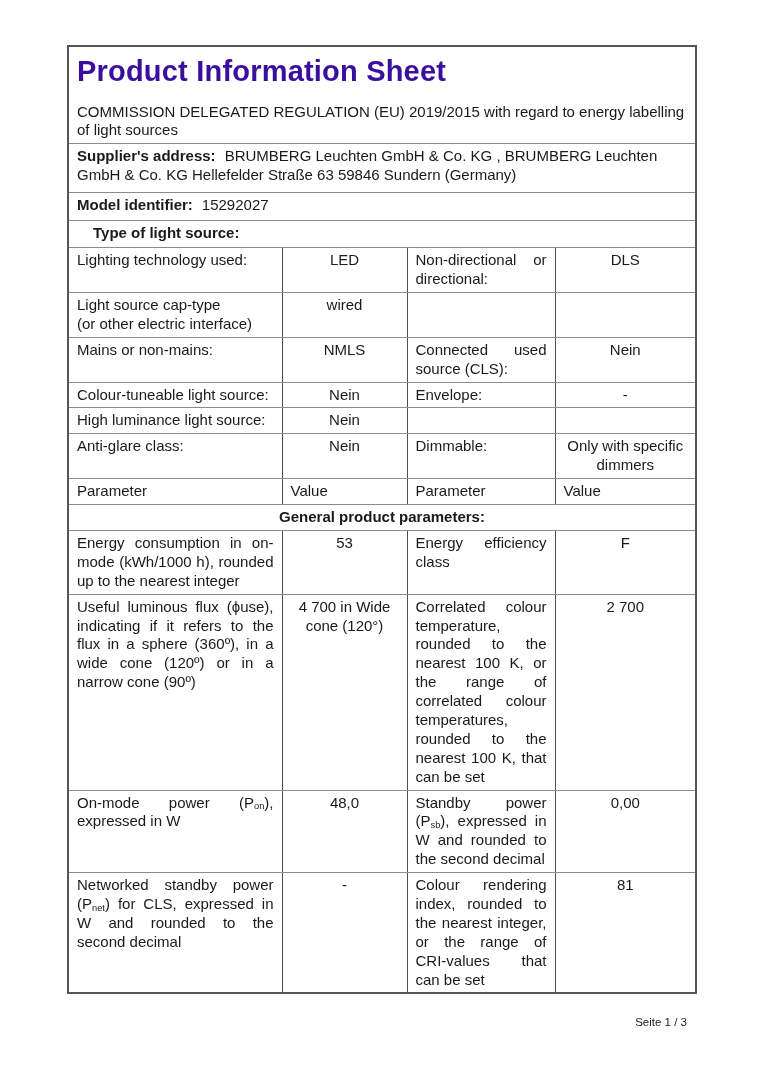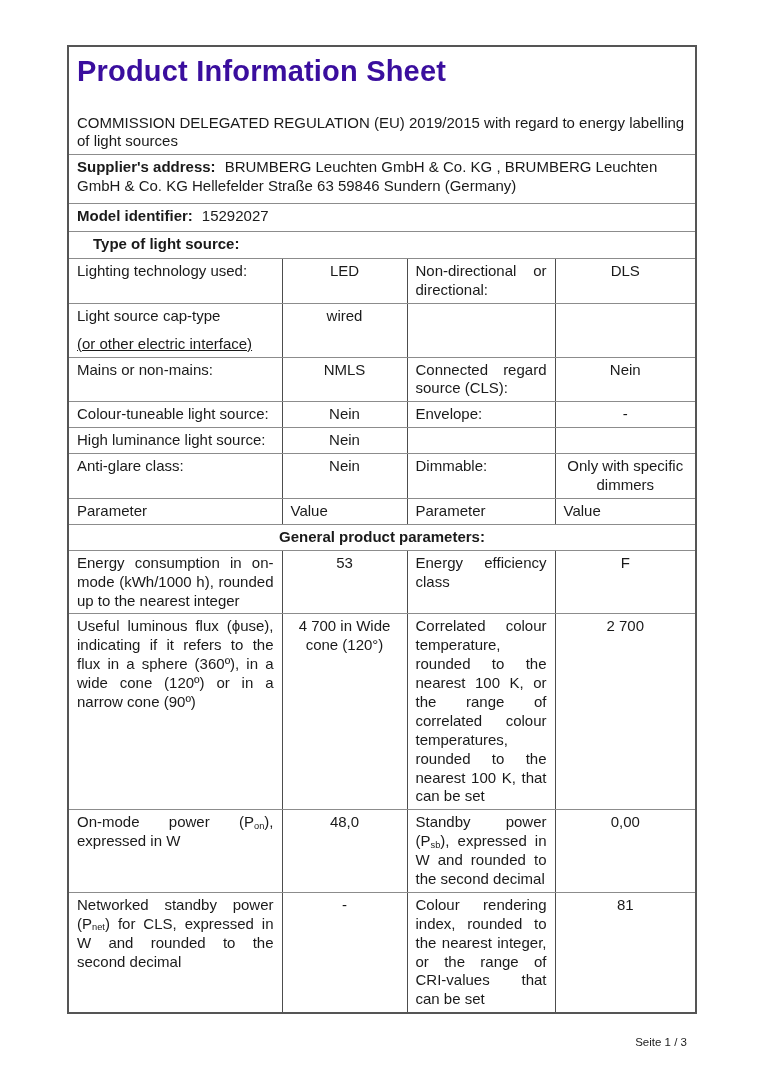--- a/index.html
+++ b/index.html
@@ -24,31 +24,31 @@
     line-height: 1.26;
     border: 1px solid var(--border-v);
     border-top-color: var(--border-h);
     border-bottom-color: var(--border-h);
     overflow: hidden;
   }
   .doc-title {
     color: var(--title-color);
     font-size: 29px;
     font-weight: bold;
-    margin: 3px 0 24px 0;
+    margin: 3px 0 13px 0;
     letter-spacing: 0.2px;
   }
   .regulation { font-size: 15px; line-height: 1.25; }
   .lbl { font-weight: bold; }
   .lbl-val { margin-left: 9px; }
   .sect-left { font-weight: bold; padding-left: 24px; }
   .sect-center { font-weight: bold; text-align: center; }
   .val { text-align: center; }
   .just { text-align: justify; text-align-last: left; }
-  .p1b { margin-top: 9px; text-decoration: underline; }
+  .p1b { margin-top: 0; }
   sub { font-size: 0.62em; line-height: 0; vertical-align: baseline; position: relative; bottom: -0.18em; }
   tr.h-title  { height: 88px; }
   tr.h-sname  { height: 30px; }
   tr.h-saddr  { height: 49px; }
   tr.h-model  { height: 28px; margin-left: 7px; }
   tr.h-type   { height: 27px; }
   tr.h-t1 { height: 40px; padding-left: 29px; }
   tr.h-t2 { height: 45px; }
   tr.h-t3 { height: 41px; }
   tr.h-t4 { height: 22px; }
@@ -119,21 +119,21 @@
       <div class="p1b">(or other electric interface)</div>
     </td>
     <td class="val">wired</td>
     <td></td>
     <td class="val"></td>
   </tr>
 
   <tr class="h-t3">
     <td>Mains or non-mains:</td>
     <td class="val">NMLS</td>
-    <td class="just">Connected regard source (CLS):</td>
+    <td class="just">Connected used source (CLS):</td>
     <td class="val">Nein</td>
   </tr>
 
   <tr class="h-t4">
     <td>Colour-tuneable light source:</td>
     <td class="val">Nein</td>
     <td>Envelope:</td>
     <td class="val">-</td>
   </tr>
 

